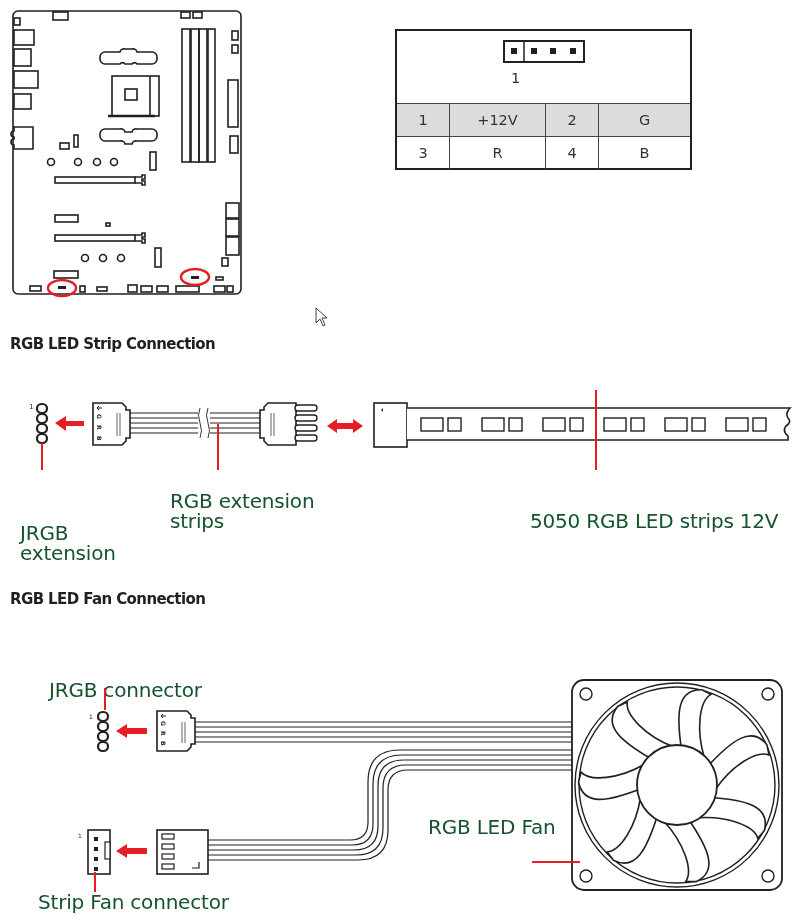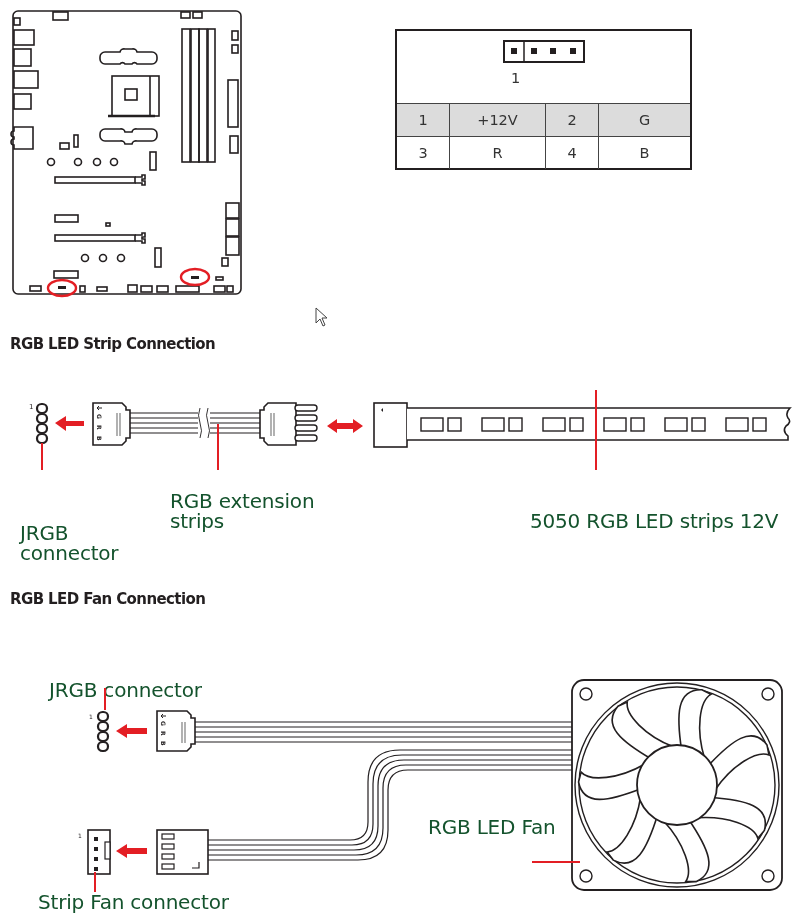--- a/index.html
+++ b/index.html
@@ -200,21 +200,21 @@
       <rect x="665" y="28" width="22" height="13"></rect>
       <rect x="692" y="28" width="13" height="13"></rect>
       <rect x="726" y="28" width="22" height="13"></rect>
       <rect x="753" y="28" width="13" height="13"></rect>
     </g>
   <line x1="596" y1="42" x2="596" y2="505" stroke="#e31e24" stroke-width="2" transform="translate(0,-390)"></line>
 </svg>
 
 <div class="label" style="left:20px;top:523px">
   <div>JRGB</div>
-    <div>connector</div>
+    <div>extension</div>
 </div>
 <div class="label" style="left:170px;top:491px">
   <div>RGB extension</div>
     <div>strips</div>
 </div>
 <div class="label" style="left:530px;top:511px">5050 RGB LED strips 12V</div>
 
 <div class="heading" style="left:10px;top:590px">RGB LED Fan Connection</div>
 
 <div class="label" style="left:49px;top:680px">JRGB connector</div>

